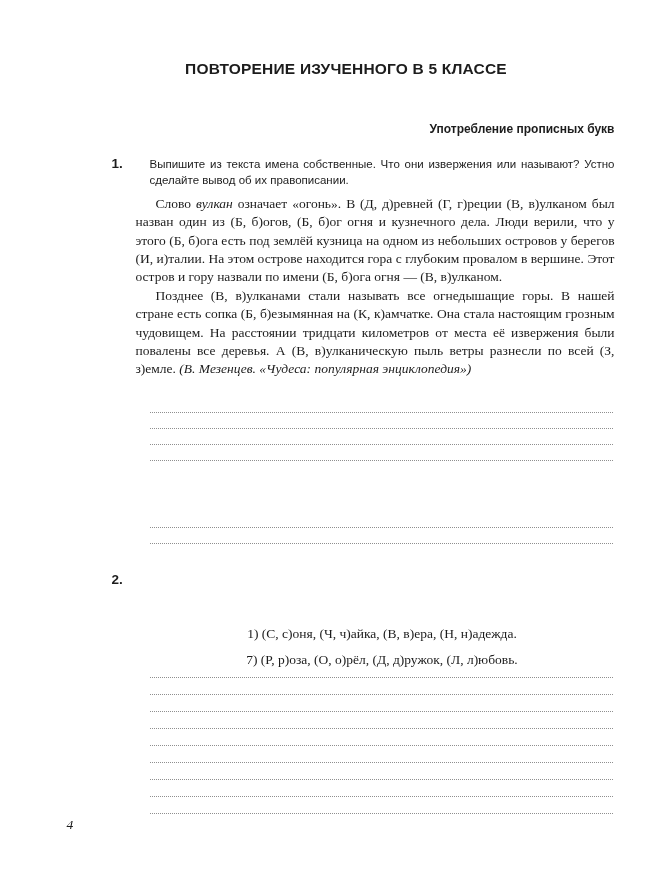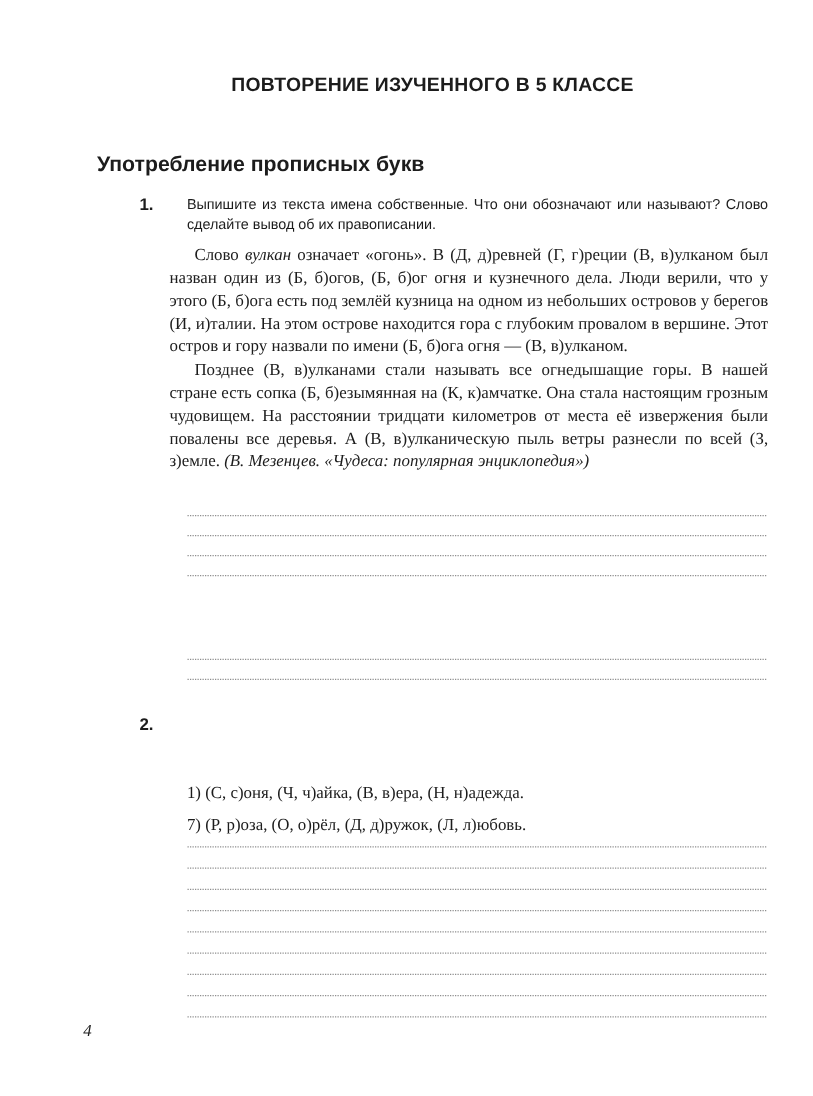--- a/index.html
+++ b/index.html
@@ -10,23 +10,23 @@
     background:#ffffff; color:#1c1c1c; overflow:hidden;
   }
   .content { position:absolute; left:75px; top:0; width:537px; height:100%; }
 
   .chapter-title {
     position:absolute; top:44px; left:0; width:100%; text-align:center;
     font-family:"Liberation Sans", sans-serif; font-weight:bold;
     font-size:15.5px; line-height:1.2; letter-spacing:.2px;
   }
   .section-title {
-    position:absolute; top:106px; left:0; width:100%; text-align:left;
+    position:absolute; top:106px; left:0; width:100%; text-align:right;
     font-family:"Liberation Sans", sans-serif; font-weight:bold;
-    font-size:17px; line-height:1.2;
+    font-size:12px; line-height:1.2;
   }
 
   .ex-head { position:absolute; left:0; right:0; padding-left:72px; }
   .ex1-head { top:140px; }
   .ex2-head { top:556px; }
   .ex-num {
     position:absolute; left:34px; top:0;
     font-family:"Liberation Sans", sans-serif; font-weight:bold; font-size:13.5px;
   }
   .instruction {
@@ -46,21 +46,21 @@
   .line { height:16px; border-bottom:1px dotted #8f8f8f; }
   .lines1 { top:381px; }
   .lines2 { top:496px; }
   .lines3 { top:645px; }
   .lines3 .line { height:17px; }
 
   .followup { position:absolute; top:457px; left:72px; right:0; }
 
   .word-items {
     position:absolute; top:610px; left:72px; right:0;
-    font-size:13.5px; line-height:1.2;
+    font-size:13.5px; line-height:1.2;text-align:center;
   }
   .word-item { margin-bottom:10px; }
 
   .page-number {
     position:absolute; left:64px; top:801px;
     font-style:italic; font-size:13.5px;
   }
   .bottom-rule {
     position:absolute; left:38px; width:574px; top:865px; height:2px;
     background:#c3121c;
@@ -70,21 +70,21 @@
 <body>
 
 <div class="page">
   <div class="content">
 
     <div class="chapter-title">ПОВТОРЕНИЕ ИЗУЧЕННОГО В 5 КЛАССЕ</div>
     <div class="section-title">Употребление прописных букв</div>
 
     <div class="ex-head ex1-head">
       <span class="ex-num">1.</span>
-      <div class="instruction">Выпишите из текста имена собственные. Что они обозначают или называют? Слово сделайте вывод об их правописании.</div>
+      <div class="instruction">Выпишите из текста имена собственные. Что они извержения или называют? Устно сделайте вывод об их правописании.</div>
     </div>
 
     <div class="passage">
       <p><span>Слово </span><i class="term">вулкан</i><span> означает «огонь». В (Д, д)ревней (Г, г)реции (В, в)улканом был назван один из (Б, б)огов, (Б, б)ог огня и кузнечного дела. Люди верили, что у этого (Б, б)ога есть под землёй кузница на одном из небольших островов у берегов (И, и)талии. На этом острове находится гора с глубоким провалом в вершине. Этот остров и гору назвали по имени (Б, б)ога огня — (В, в)улканом.</span></p>
       <p><span>Позднее (В, в)улканами стали называть все огнедышащие горы. В нашей стране есть сопка (Б, б)езымянная на (К, к)амчатке. Она стала настоящим грозным чудовищем. На расстоянии тридцати километров от места её извержения были повалены все деревья. А (В, в)улканическую пыль ветры разнесли по всей (З, з)емле. </span><i class="source">(В. Мезенцев. «Чудеса: популярная энциклопедия»)</i></p>
     </div>
 
     <div class="lines lines1">
       <div class="line"></div>
       <div class="line"></div>

